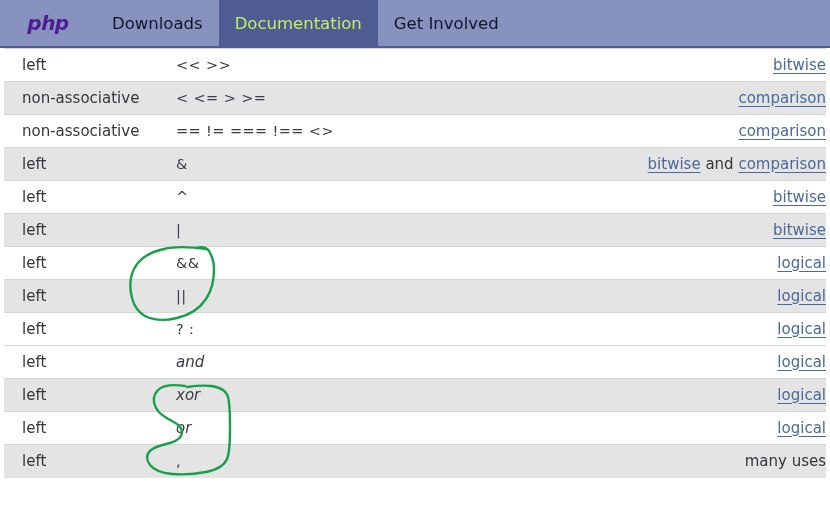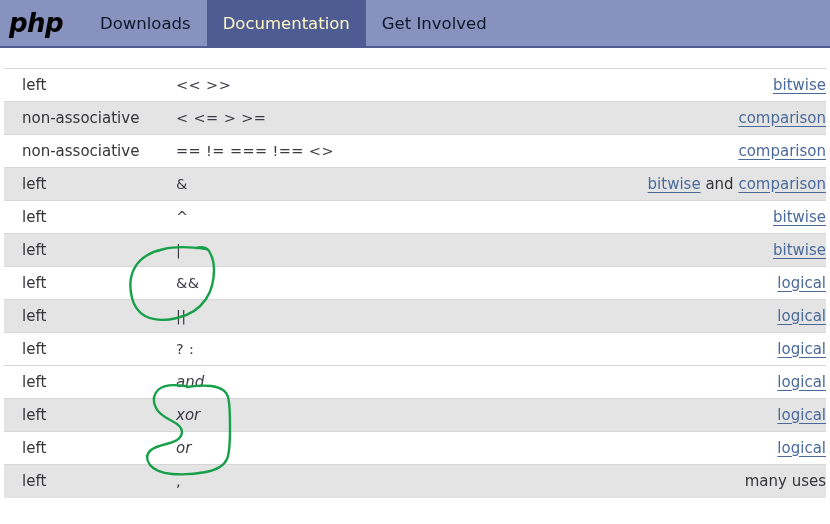--- a/index.html
+++ b/index.html
@@ -26,52 +26,52 @@
     box-sizing: border-box;
   }
   #logo {
     width: 72px;
     display: flex;
     align-items: center;
     justify-content: center;
     font-family: "DejaVu Sans", "Liberation Sans", sans-serif;
     font-style: italic;
     font-weight: bold;
-    font-size: 26px;
-    color: #000000;
+    font-size: 20px;
+    color: #4c1d95;
     letter-spacing: -0.5px;
     user-select: none;
+    margin-left: 12px;
   }
   .nav-item {
     display: flex;
     align-items: center;
     padding: 0 16px;
     font-size: 16.5px;
     color: #0f172a;
     white-space: nowrap;
     cursor: pointer;
   }
   .nav-item.first { margin-left: 12px; }
   .nav-item.active {
     background: #4f5b93;
-    color: #fef9c3;
+    color: #bef264;
     font-weight: normal;
   }
 
   
   #table-wrap {
     position: relative;
     padding: 0 4px 0 4px;
     box-sizing: border-box;
   }
   table {
     width: 100%;
     border-collapse: collapse;
     table-layout: fixed;
-    margin-top: 20px;
   }
   tr { height: 33px; }
   tr.odd  { background: #ffffff; }
   tr.even { background: #e4e4e4; }
   td {
     font-size: 15px;
     color: #35353a;
     padding: 0 0 0 18px;
     border-top: 1px solid #d6d6d6;
     vertical-align: middle;

